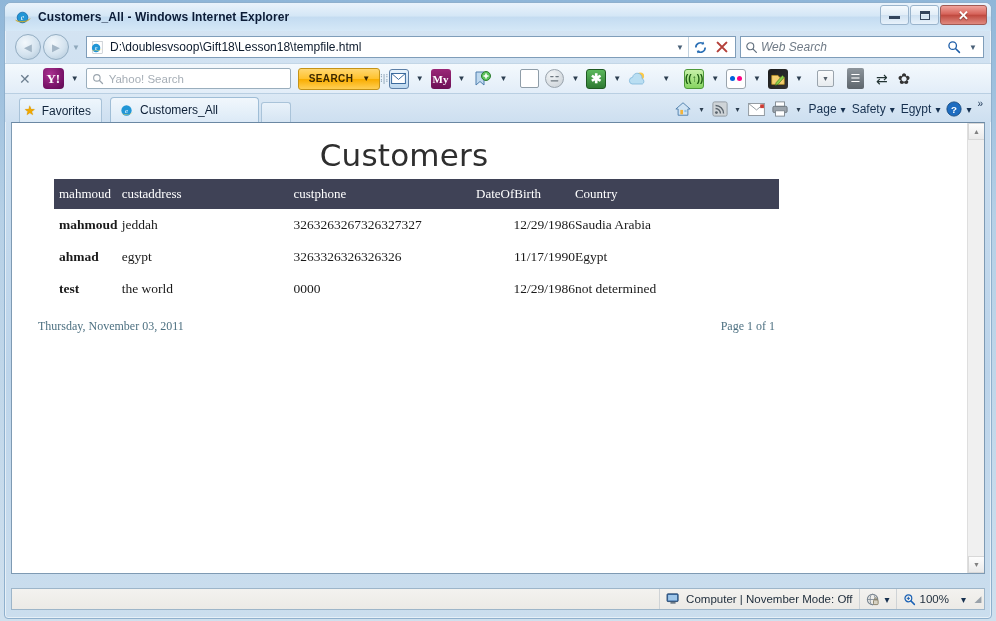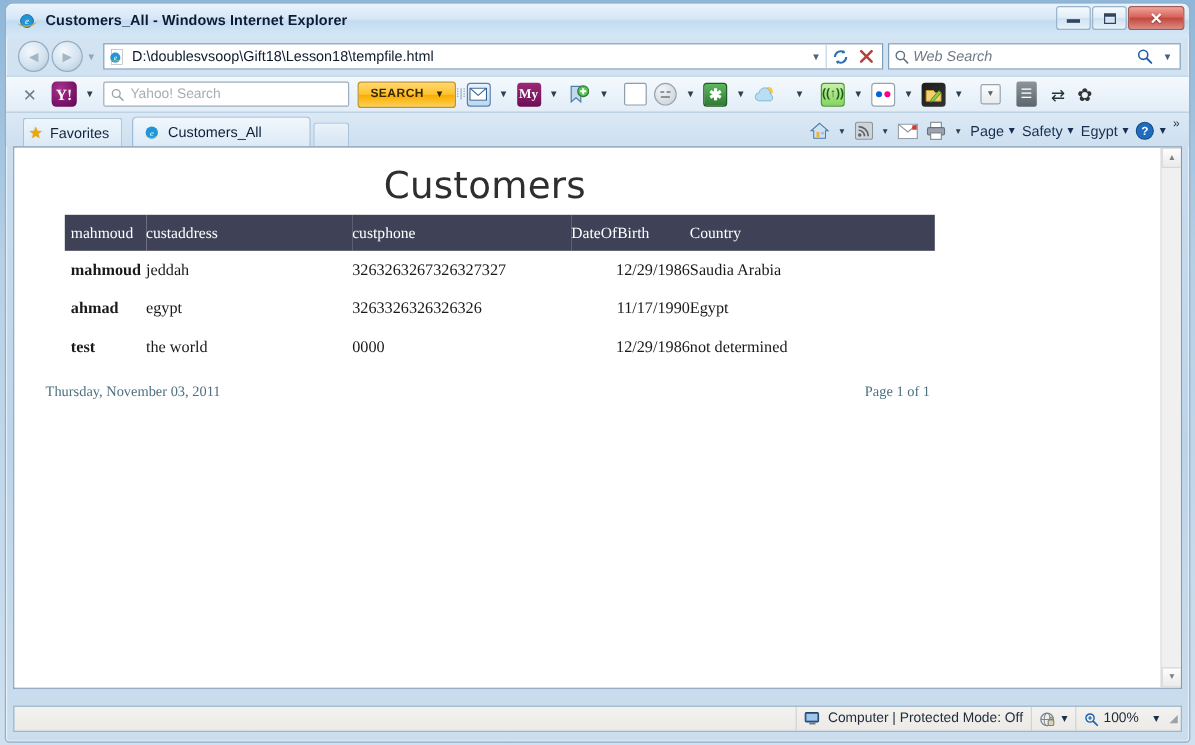--- a/index.html
+++ b/index.html
@@ -600,21 +600,21 @@
   </div>
 
   <div id="statusbar">
     <div class="left"></div>
     <div class="zone mode">
       <svg width="14" height="12" viewBox="0 0 16 14" class="moniter-ico">
         <rect x="1" y="1" width="13" height="9" rx="1" fill="#3f6fa8" stroke="#24456b"></rect>
         <rect x="2.3" y="2.3" width="10.4" height="6.4" fill="#9fc7ea"></rect>
         <rect x="5" y="10.5" width="6" height="2" fill="#6f7b87"></rect>
       </svg>
-      <span>Computer | Protected Mode: Off</span>
+      <span>Computer | November Mode: Off</span>
     </div>
     <div class="zone">
       <svg width="15" height="13" viewBox="0 0 16 14">
         <circle cx="7" cy="7" r="5.6" fill="none" stroke="#7a8691" stroke-width="1.2"></circle>
         <ellipse cx="7" cy="7" rx="2.6" ry="5.6" fill="none" stroke="#7a8691" stroke-width=".9"></ellipse>
         <path d="M1.6 7h10.8" stroke="#7a8691" stroke-width=".9"></path>
         <rect x="8" y="7.5" width="5" height="5" rx="1" fill="#d7d2c4" stroke="#8a8268"></rect>
         <path d="M9.4 7.5v-1.3a1.1 1.1 0 0 1 2.2 0v1.3" fill="none" stroke="#8a8268" stroke-width="1"></path>
       </svg>
       <span class="chev2">▾</span>

